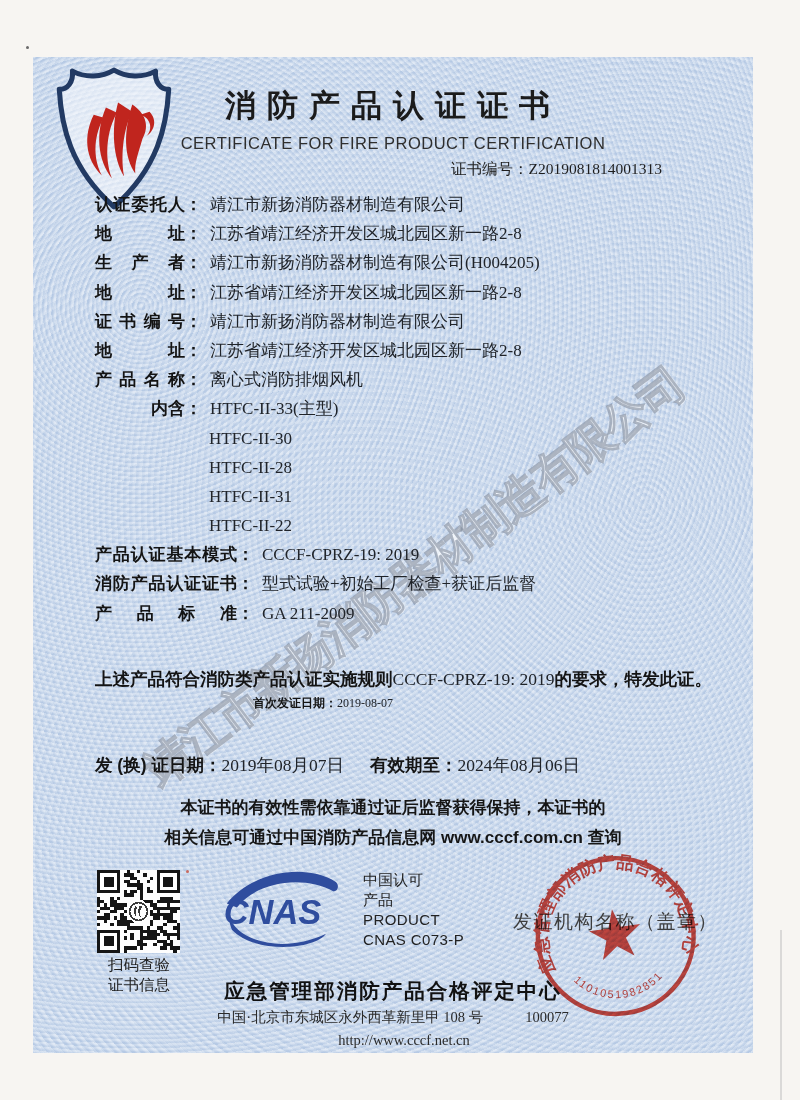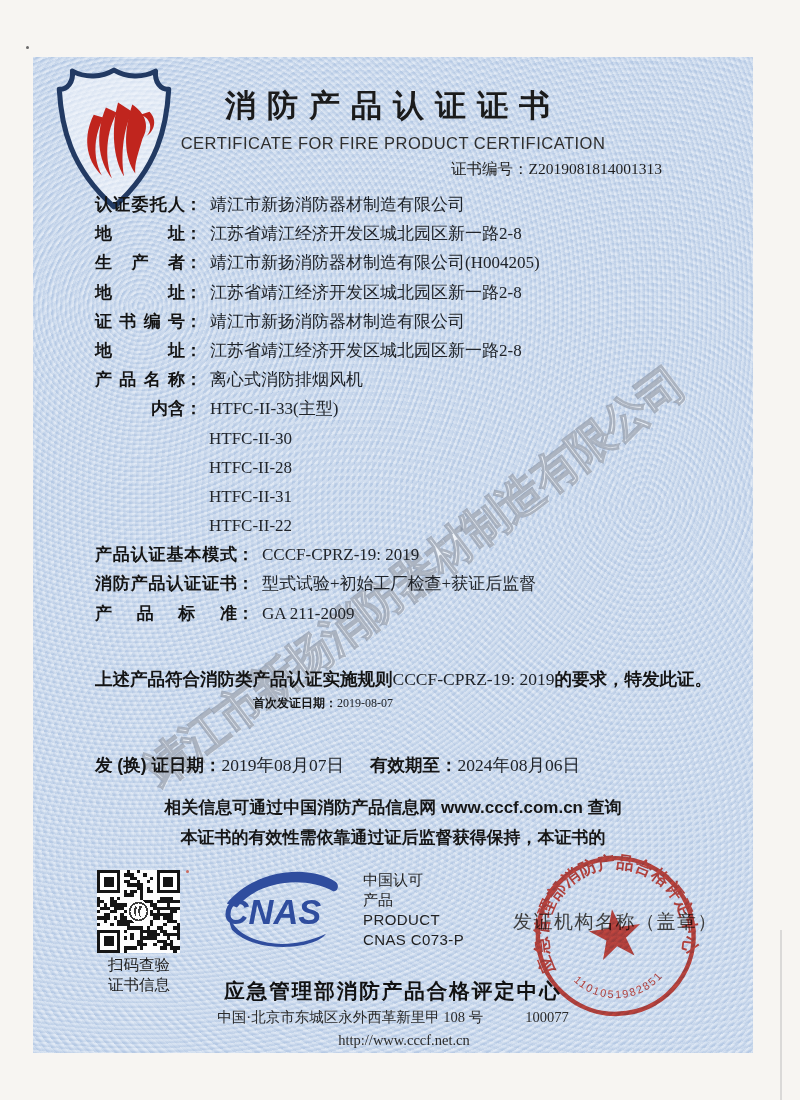--- a/index.html
+++ b/index.html
@@ -117,22 +117,22 @@
     </div>
 
     <div class="date1">
       <span class="dlbl">首次发证日期：</span><span class="dval last">2019-08-07</span>
     </div>
     <div class="date2">
       <span class="dlbl">发 (换) 证日期：</span><span class="dval">2019年08月07日</span><span class="dlbl">有效期至：</span><span class="dval last">2024年08月06日</span>
     </div>
 
     <div class="notice">
+      <div>本证书的有效性需依靠通过证后监督获得保持，本证书的</div>
       <div>相关信息可通过中国消防产品信息网 www.cccf.com.cn 查询</div>
-      <div>本证书的有效性需依靠通过证后监督获得保持，本证书的</div>
     </div>
 
     <div class="qr">
       <svg width="83" height="83" viewBox="0 0 25 25" shape-rendering="crispEdges">
           <rect width="25" height="25" fill="#fdfdfd"></rect>
           <g fill="#151515">
             <rect x="9" y="0" width="1" height="1"></rect>
             <rect x="12" y="0" width="1" height="1"></rect>
             <rect x="8" y="1" width="1" height="1"></rect>
             <rect x="9" y="1" width="1" height="1"></rect>

